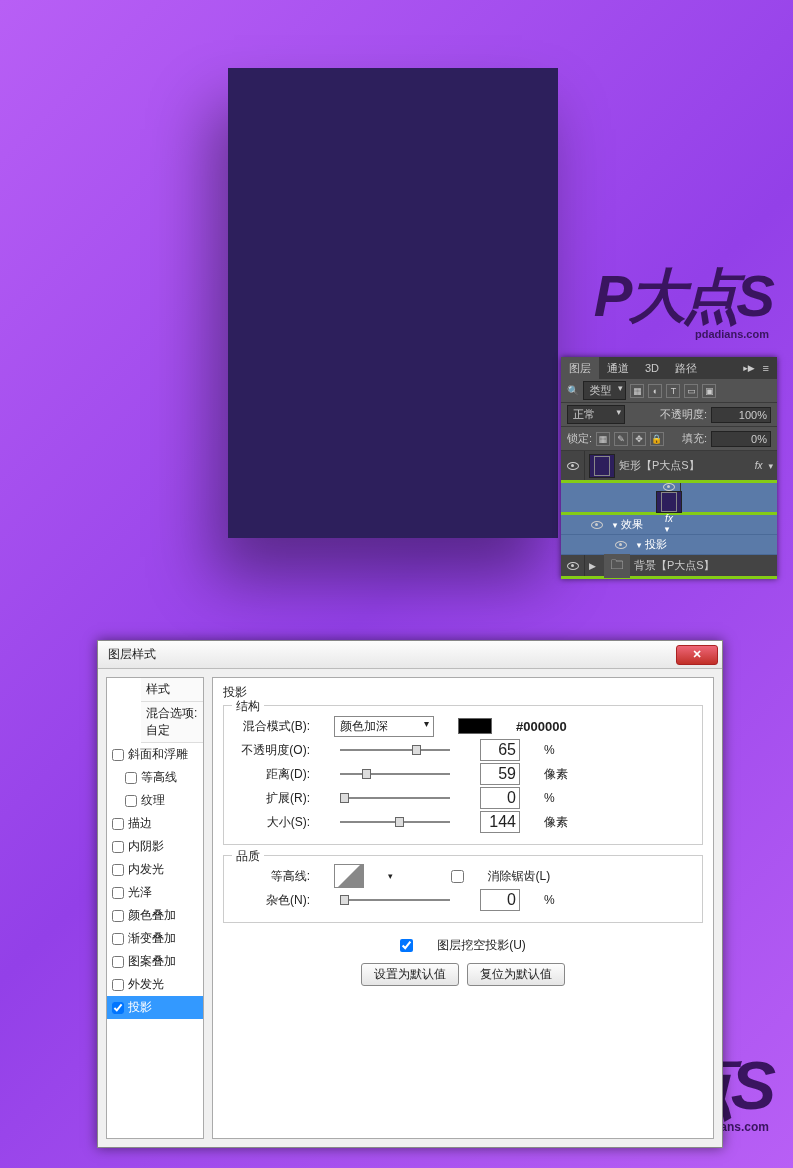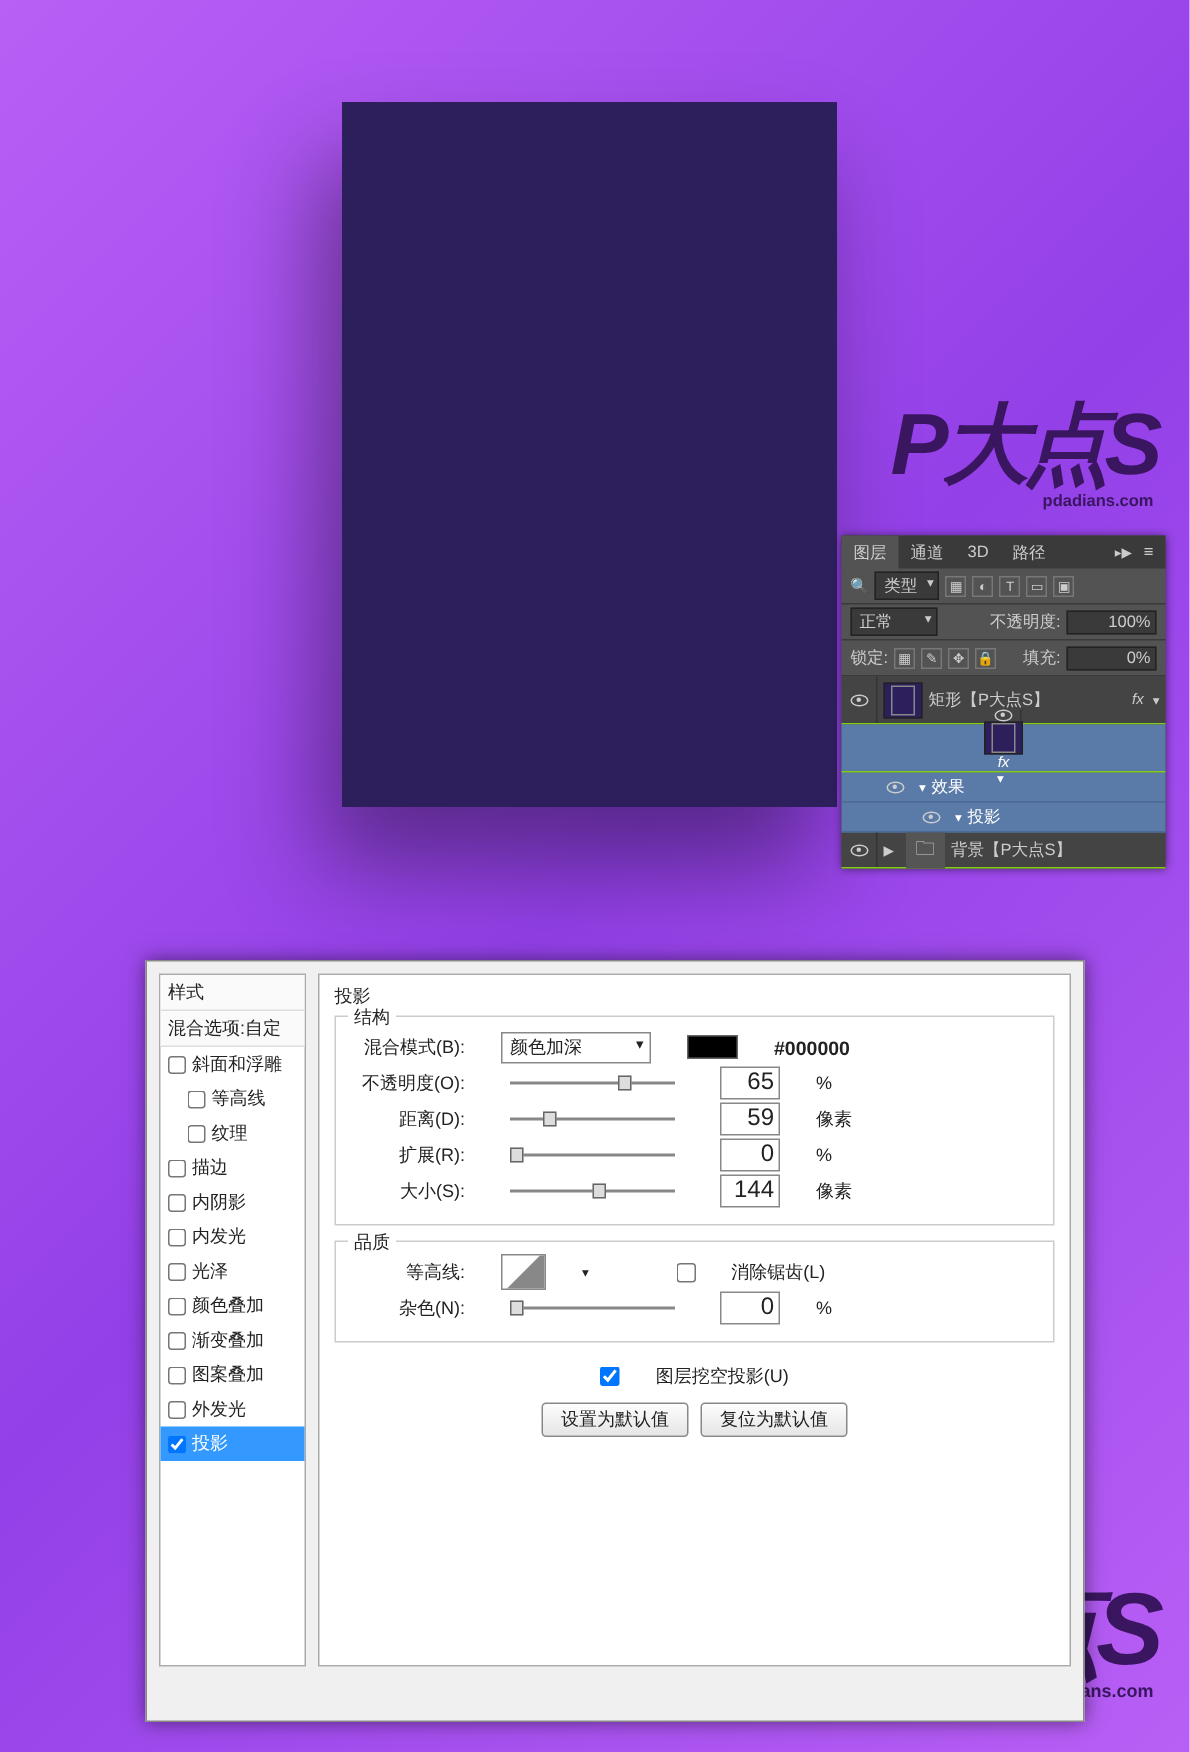--- a/index.html
+++ b/index.html
@@ -18,42 +18,42 @@
 .panel-tabs .tab.active { background: #535353; }
 .panel-tabs .spacer { flex: 1; }
 .panel-tabs .arrows { font-size: 9px; padding: 0 4px; }
 .panel-tabs .menu-btn { font-size: 11px; padding: 0 4px; }
 .panel-row { display: flex; align-items: center; padding: 3px 6px; gap: 4px; height: 24px; border-bottom: 1px solid #3a3a3a; }
 .dropdown { background: #3a3a3a; border: 1px solid #222; padding: 1px 14px 1px 5px; font-size: 11px; color: #ccc; position: relative; }
 .dropdown::after { content: "▾"; position: absolute; right: 3px; top: 1px; font-size: 9px; }
 .panel-row .mini-icon { width: 14px; height: 14px; border: 1px solid #777; display: inline-flex; align-items: center; justify-content: center; font-size: 9px; }
 .num-input { width: 60px; background: #3a3a3a; border: 1px solid #222; color: #ccc; font-size: 11px; text-align: right; padding: 1px 3px; }
 .layer-list { background: #444; }
-.layer-item { display: flex; align-items: center; height: 32px; border-bottom: 1px solid #84cc16; position: relative; justify-content: center; }
+.layer-item { display: flex; align-items: center; height: 32px; border-bottom: 3px solid #84cc16; position: relative; }
 .layer-item.selected { background: #5a7aa8; color: #fff; flex-direction: column; }
 .eye-col { width: 24px; display: flex; align-items: center; justify-content: center; border-right: 1px solid #333; height: 100%; }
 .eye-icon { width: 12px; height: 8px; border: 1px solid #ccc; border-radius: 50%; position: relative; }
 .eye-icon::after { content: ""; position: absolute; width: 3px; height: 3px; background: #ccc; border-radius: 50%; top: 1px; left: 3px; }
 .layer-thumb { width: 26px; height: 24px; margin: 0 4px; border: 1px solid #222; background: #2d1f5c; display: flex; align-items: center; justify-content: center; }
 .layer-thumb.folder { background: #555; border: none; font-size: 13px; }
 .layer-thumb .inner { width: 16px; height: 20px; background: #2d1f5c; border: 1px solid #888; }
 .layer-name { flex: 1; white-space: nowrap; overflow: hidden; font-size: 11px; }
 .layer-fx { padding: 0 6px; font-size: 10px; font-style: italic; }
 .sub-effect { display: flex; align-items: center; height: 20px; padding-left: 24px; font-size: 11px; background: #5a7aa8; color: #fff; border-bottom: 1px solid #4a6a98; }
 .sub-effect .eye-mini { width: 24px; display: flex; justify-content: center; }
 .sub-effect .toggle { width: 12px; text-align: center; font-size: 9px; }
 
 
 .dialog { position: absolute; left: 97px; top: 640px; width: 626px; height: 508px; background: #f0f0f0; border: 1px solid #888; box-shadow: 0 0 12px rgba(0,0,0,0.5); font-size: 12px; color: #222; }
 .title-bar { height: 28px; background: linear-gradient(#fdfdfd, #e8e8e8); display: flex; align-items: center; padding: 0 4px 0 10px; border-bottom: 1px solid #bbb; }
 .title-bar .title { flex: 1; }
 .close-btn { width: 42px; height: 20px; background: linear-gradient(#e67, #c13028); color: #fff; border: 1px solid #a22; border-radius: 3px; display: flex; align-items: center; justify-content: center; font-weight: bold; font-size: 11px; }
 .dialog-body { display: flex; height: calc(100% - 28px); padding: 8px; gap: 8px; }
 .style-list { width: 98px; border: 1px solid #aaa; background: #fff; font-size: 12px; }
-.style-list .hdr { padding: 3px 5px; border-bottom: 1px solid #ddd; background: #fafafa; }
+.style-list .hdr { padding: 3px 5px; border-bottom: 1px solid #ddd; background: #fafafa; margin-left: 34px; }
 .style-list .item { padding: 3px 5px; display: flex; align-items: center; gap: 4px; cursor: pointer; }
 .style-list .item.selected { background: #3399ff; color: #fff; }
 .style-list .item input[type=checkbox] { width: 12px; height: 12px; }
 .style-list .sub { padding-left: 18px; }
 .center-panel { flex: 1; border: 1px solid #aaa; background: #fff; padding: 6px 10px; position: relative; }
 .fieldset { border: 1px solid #ccc; margin-bottom: 10px; padding: 8px 10px 10px; position: relative; }
 .fieldset > .legend { position: absolute; top: -8px; left: 8px; background: #fff; padding: 0 4px; font-size: 12px; }
 .section-title { margin-bottom: 4px; }
 .form-row { display: flex; align-items: center; height: 24px; gap: 24px; }
 .form-row label { width: 76px; text-align: right; font-size: 12px; }
@@ -170,20 +170,24 @@
           <div class="eye-icon"></div>
         </div>
       <span style="padding:0 4px;font-size:9px">▶</span>
       <div class="layer-thumb folder">🗀</div>
       <div class="layer-name">背景【P大点S】</div>
     </div>
   </div>
 </div>
 
 <div class="dialog">
+  <div class="title-bar">
+    <div class="title">图层样式</div>
+    <div class="close-btn">✕</div>
+  </div>
   <div class="dialog-body">
     <div class="style-list">
       <div class="hdr">样式</div>
       <div class="hdr">混合选项:自定</div>
       <div class="item">
           <input type="checkbox" style="">
           <span>斜面和浮雕</span>
         </div>
       <div class="item sub">
           <input type="checkbox" style="">

